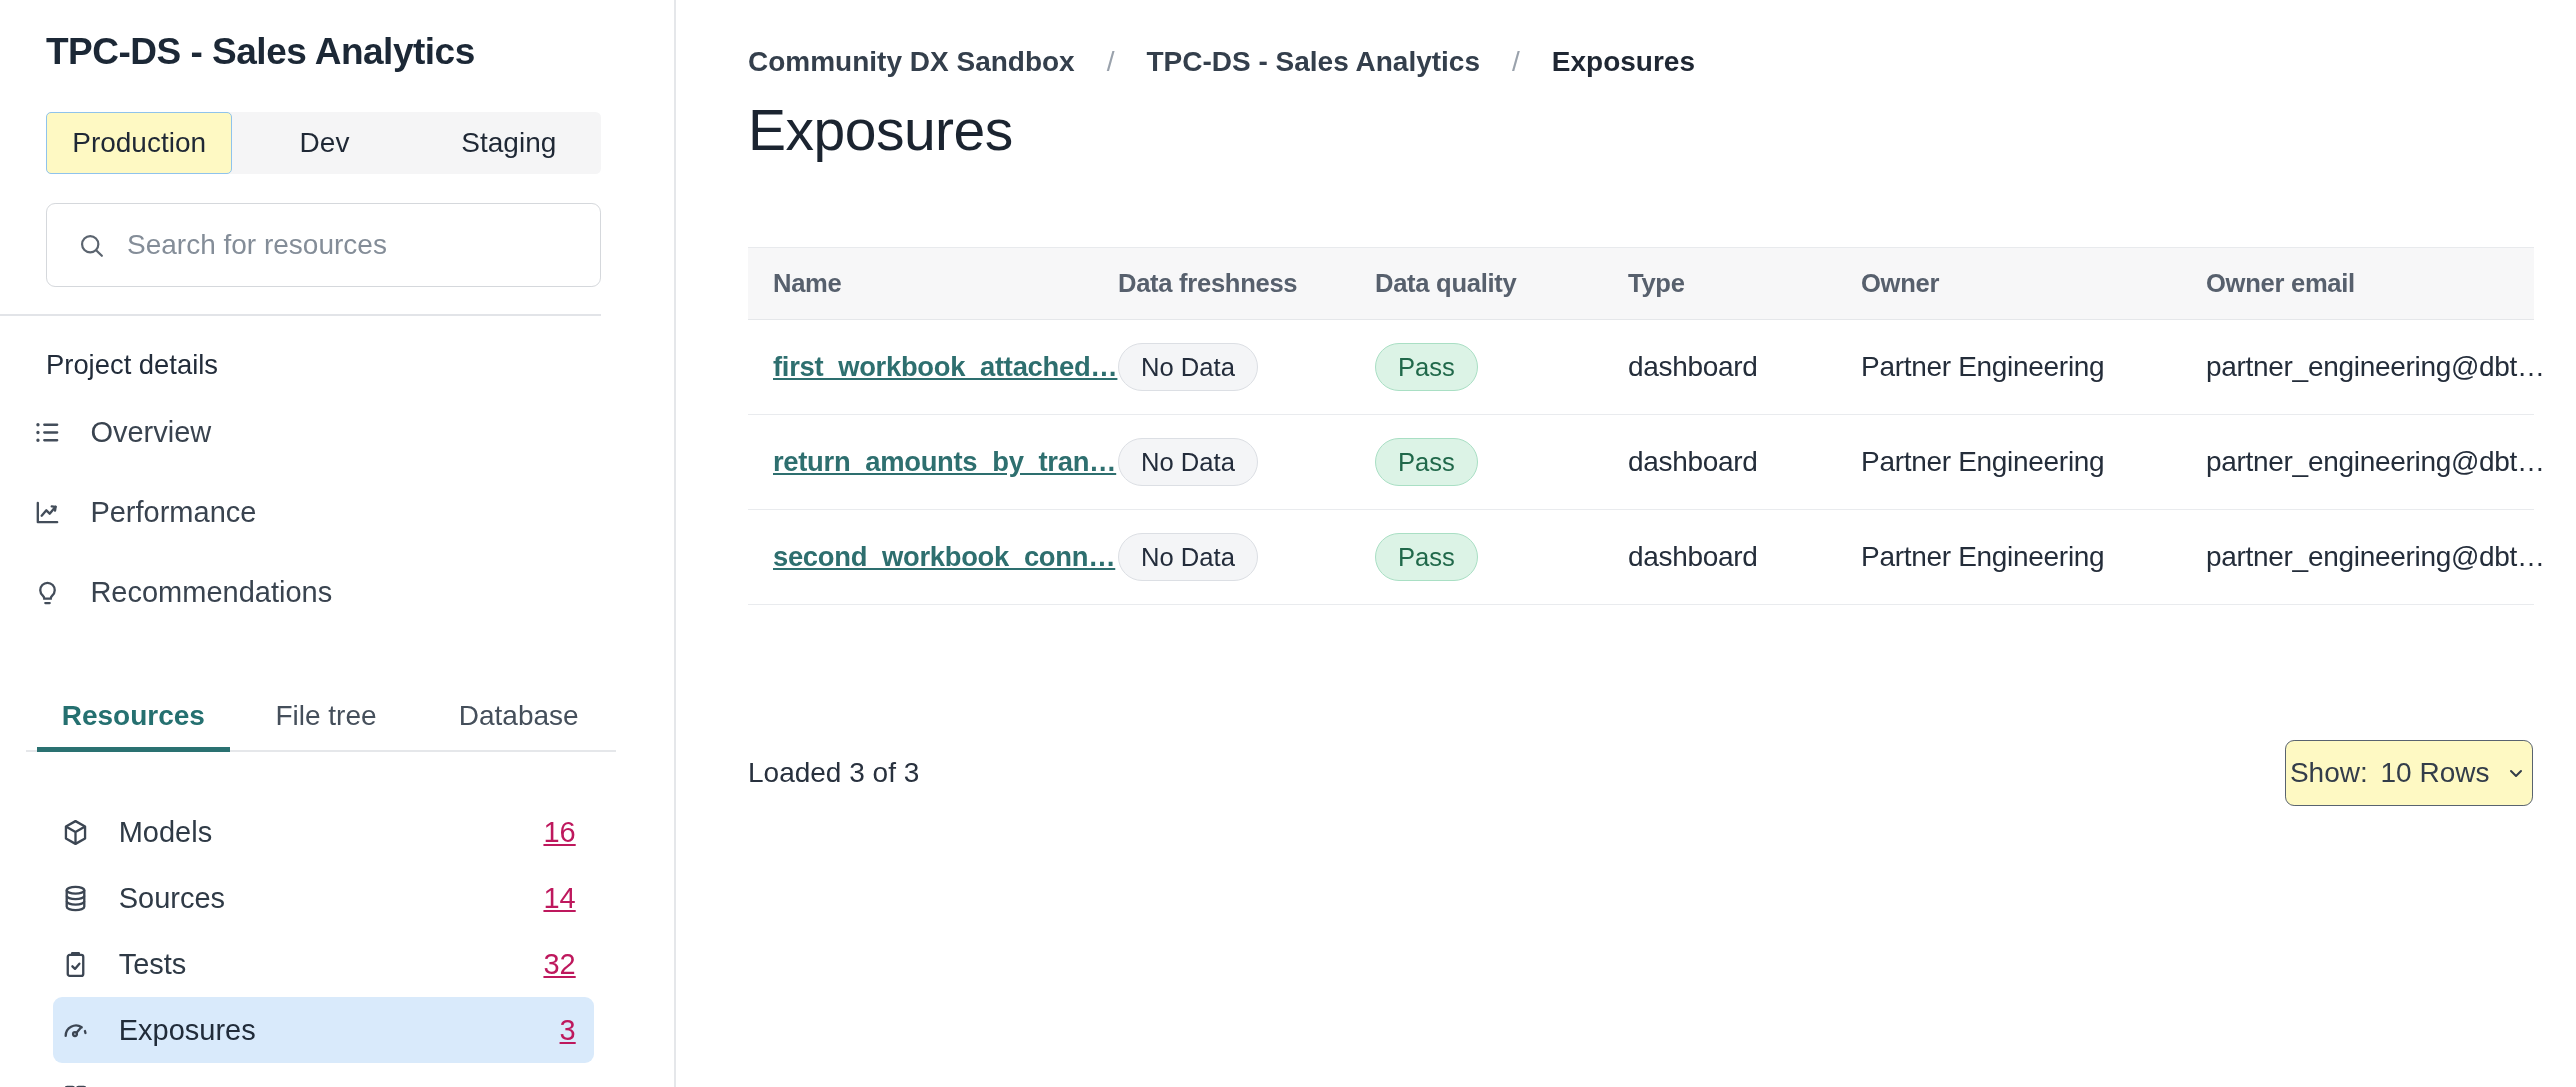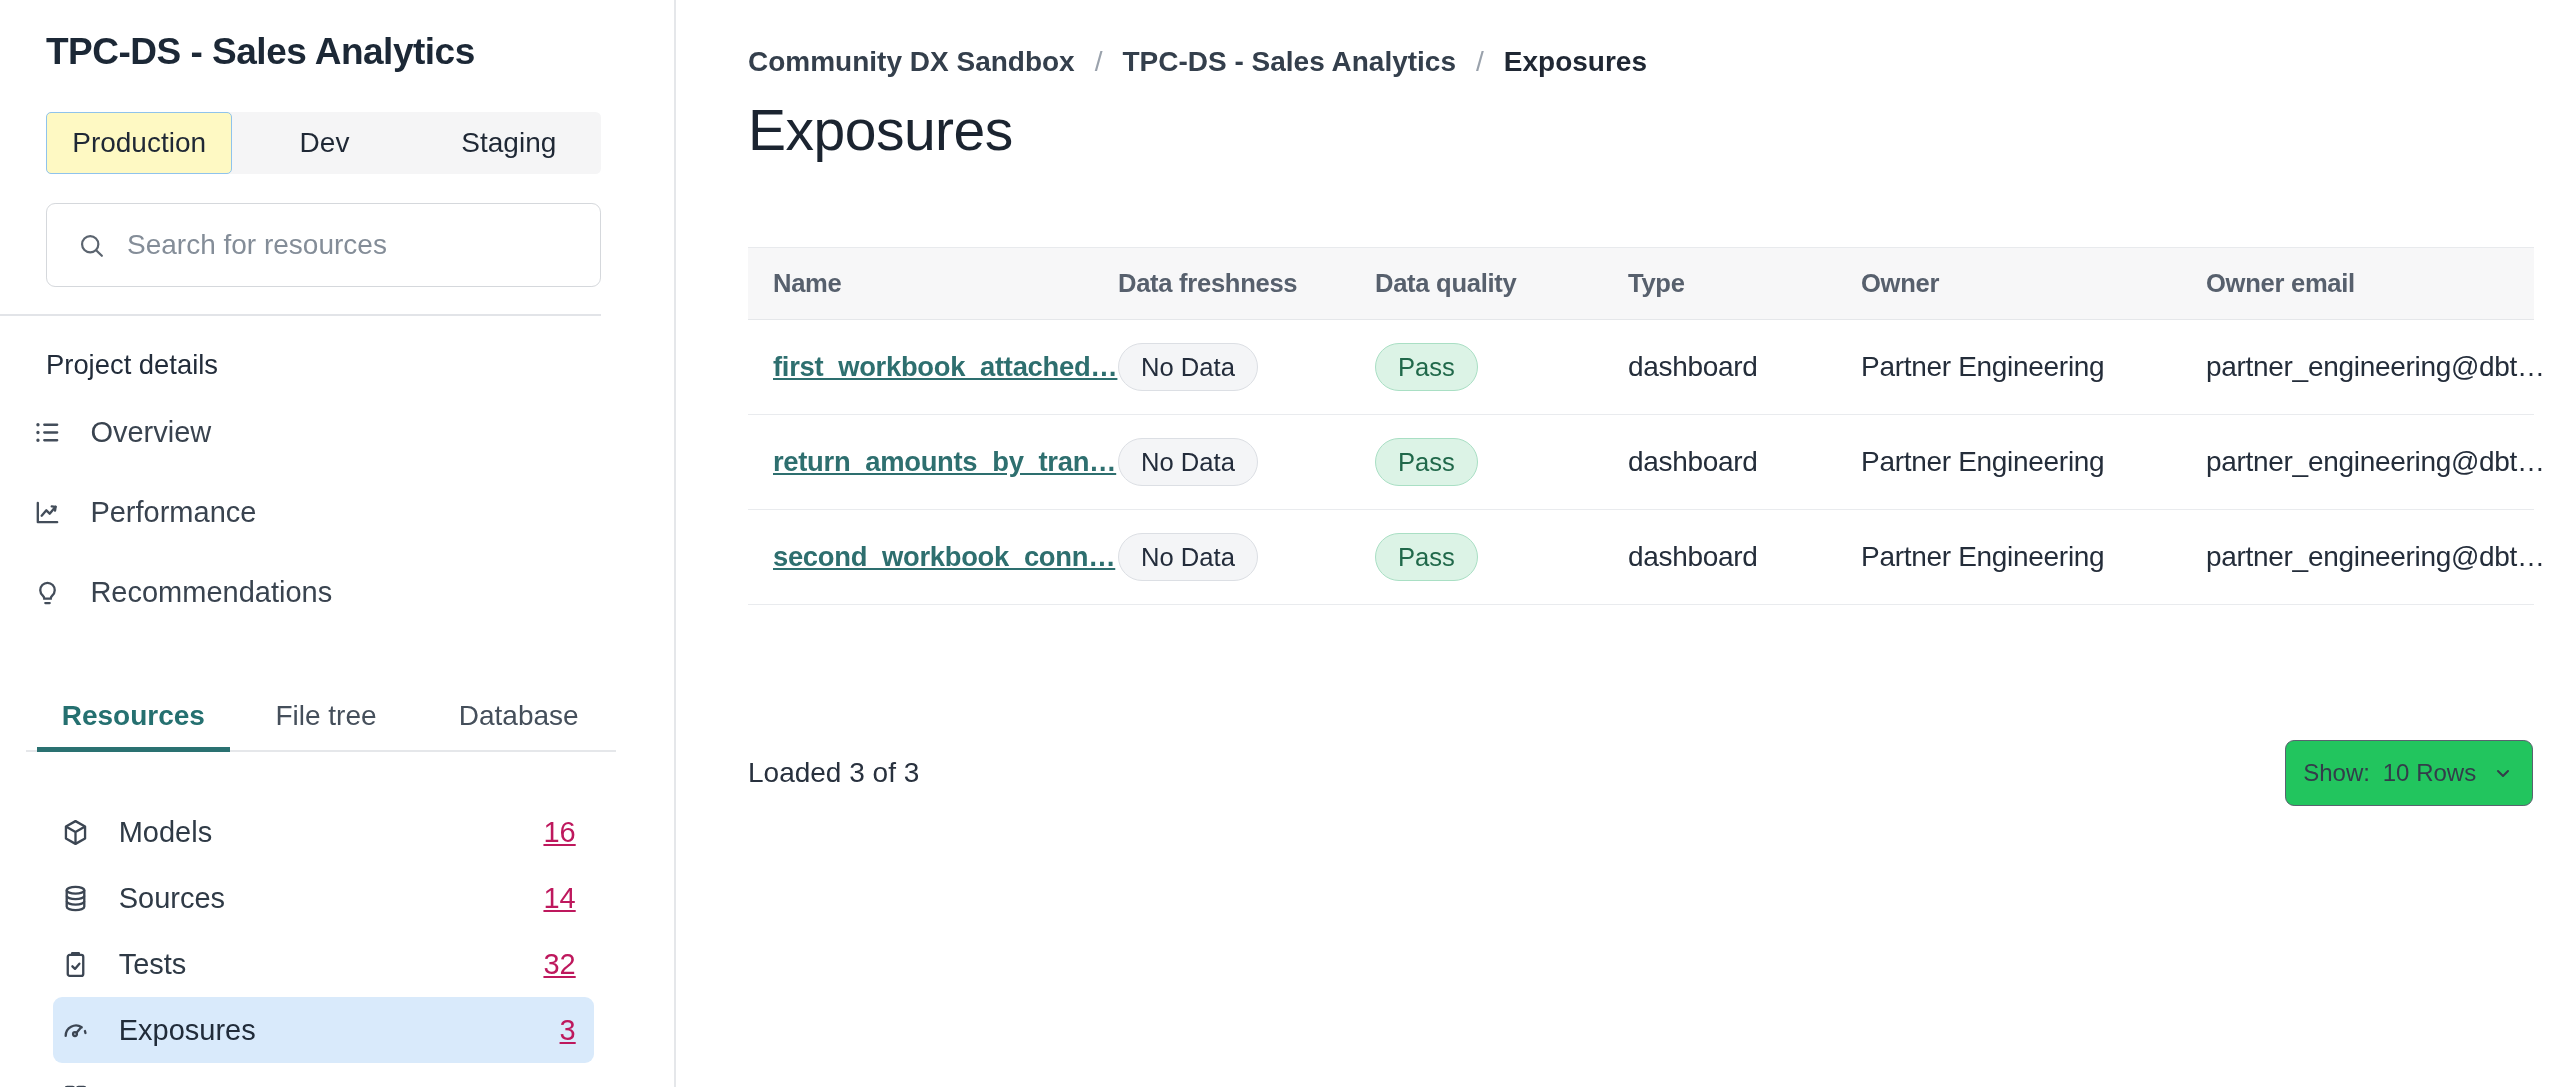--- a/index.html
+++ b/index.html
@@ -38,21 +38,21 @@
   .view-tab { flex:1; height:68px; display:flex; align-items:center; justify-content:center; font-size:28px; color:#454f5b; border-bottom:5.5px solid transparent; cursor:pointer; }
   .view-tab.active { color:#257070; font-weight:700; border-bottom-color:#2a7171; position:relative; z-index:1; }
 
   .resource-list { position:absolute; left:0; top:799px; width:614px; }
   .res-item { height:66px; margin:0 20px 0 53px; padding:0 18.3px 0 7.3px; border-radius:9.1px; display:flex; align-items:center; gap:27.4px; font-size:29px; color:#2f3a46; cursor:pointer; }
   .res-item.selected { background:#d9eafb; color:#212c3a; }
   .res-item .ico { color:#3c4653; flex:0 0 auto; }
   .res-item .count { margin-left:auto; color:#be185d;text-decoration:underline; }
 
   
-  .breadcrumb { position:absolute; left:748px; top:46px; display:flex; align-items:center; gap:20px; font-size:28px; }
+  .breadcrumb { position:absolute; left:748px; top:46px; display:flex; align-items:center; gap:32px; font-size:28px; }
   .crumb { color:#343f4c; font-weight:600; cursor:pointer; }
   .crumb-sep { color:#9aa2ac; font-weight:400; }
   .crumb.current { color:#1f2733; font-weight:700; cursor:default; }
 
   .page-title { position:absolute; left:748px; top:97px; font-size:57px; font-weight:400; color:#1b2430; letter-spacing:-0.5px; }
 
   .table { position:absolute; left:748px; top:247px; width:1786px; }
   .thead, .trow {
     display:grid;
     grid-template-columns:345px 257px 253px 233px 345px 1fr;
@@ -63,21 +63,21 @@
   .thead { height:73px; background:#f7f7f8; border-top:0.9px solid #e8eaed; border-bottom:1.8px solid #e5e7ea; font-size:25.6px; font-weight:600; color:#57606d; }
   .trow { height:95px; border-bottom:1.8px solid #e9ebee; font-size:28px; color:#242d3a; }
   .name-link { color:#2e6f6f; font-weight:600; text-decoration:underline; font-size:27.4px; cursor:pointer; white-space:nowrap; }
   .cell { white-space:nowrap; }
   .badge { display:inline-flex; align-items:center; justify-content:center; height:48px; padding:0 22px; border-radius:24px; font-size:25.6px; letter-spacing:0; width:max-content; }
   .badge.gray { background:#f4f5f7; border:1.8px solid #dcdfe4; color:#232c3b; }
   .badge.green { background:#dcf3e6; border:1.8px solid #a9dfc4; color:#20684a; }
 
   .loaded { position:absolute; left:748px; top:757px; font-size:28px; color:#28313e; }
 
-  .show-btn { position:absolute; left:2285px; top:740px; width:248px; height:66px; border:1.8px solid #59636f; border-radius:9.1px; background:#22c55e; display:flex; align-items:center; justify-content:center; gap:12.8px; font-size:24px; color:#333d4a; cursor:pointer; }
+  .show-btn { position:absolute; left:2285px; top:740px; width:248px; height:66px; border:1.8px solid #59636f; border-radius:9.1px; background:#fef9c3; display:flex; align-items:center; justify-content:center; gap:12.8px; font-size:28px; color:#333d4a; cursor:pointer; }
   .show-btn .chev { color:#333d4a; margin-left:1.8px; }
 </style>
 </head>
 <body>
 
 <div class="sidebar">
 
   <div class="sidebar-title">TPC-DS - Sales Analytics</div>
 
   <div class="env-tabs">

